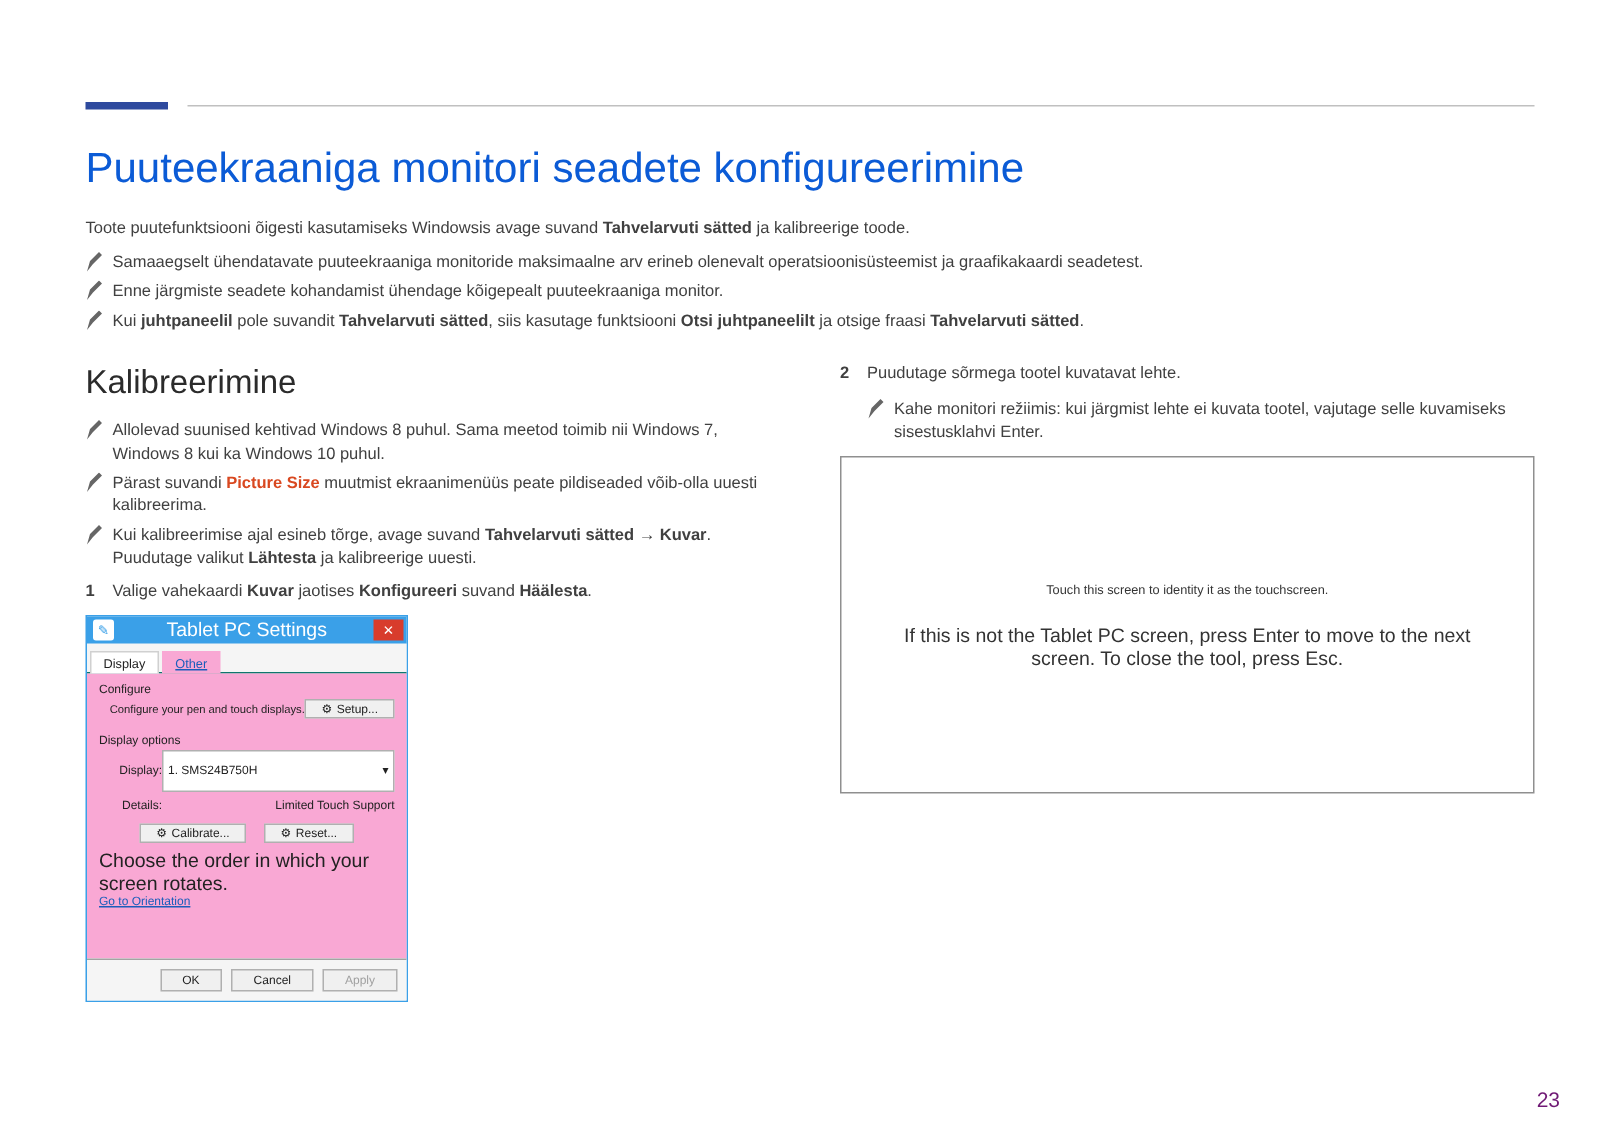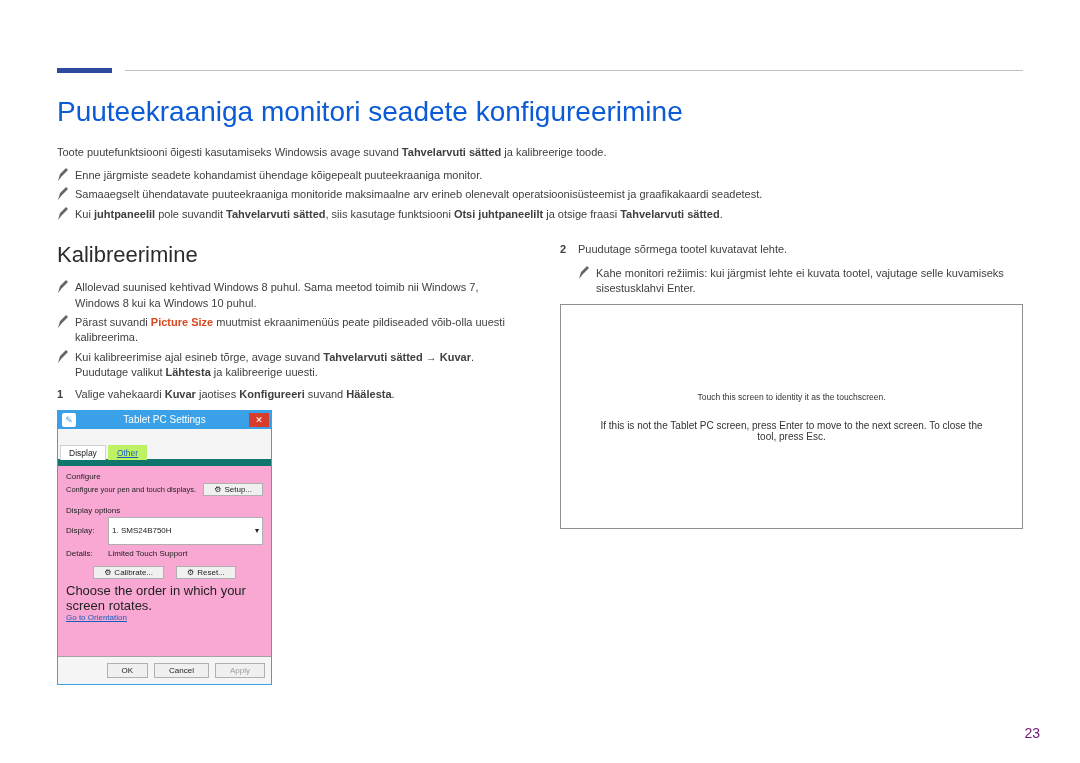--- a/index.html
+++ b/index.html
@@ -105,57 +105,58 @@
     align-items: center;
     height: 18px;
     position: relative;
   }
   .win-title-icon {
     width: 14px; height: 14px; margin: 0 4px;
     background: #fff; border-radius: 2px;
     display:flex;align-items:center;justify-content:center;
     font-size:9px;color:#3aa0e8;
   }
-  .win-title-text { flex: 1; text-align: center; font-size: 10px; }
+  .win-title-text { flex: 1; text-align: center; font-size: 13px; }
   .win-close {
     width: 20px; height: 14px; background: #d83c2c;
     display: flex; align-items: center; justify-content: center;
     color: #fff; font-size: 9px; margin-right: 2px;
   }
   .win-tabs {
     display: flex;
     background: #f5f5f5;
-    border-bottom: 7px solid #0f766e;
-    padding-top: 15px;
+    border-bottom: 1px solid #0f766e;
+    padding-top: 4px;
   }
   .win-tab {
     padding: 2px 8px;
     font-size: 8.5px;
     border: 1px solid #d0d0d0;
     border-bottom: none;
     background: #fff;
     margin-left: 2px;
     position: relative;
     top: 1px;
   }
   .win-tab.inactive {
-    background: #bef264;
+    background: #f9a8d4;
     color: #1b5dbb;
     text-decoration: underline;
     border-color: transparent;
   }
   .win-body {
     background: #f9a8d4;
     padding: 6px 8px 4px 8px;
   }
   .win-label { font-size: 8px; color: #222; margin-bottom: 2px; }
   .win-row {
     display: flex;
     align-items: center;
     margin-bottom: 4px;
+    text-align: right;
   }
   .win-row .lbl { width: 42px; font-size: 8px; }
   .win-row .val { flex: 1; font-size: 8px; }
   .win-select {
     flex: 1; border: 1px solid #b0b0b0; background: #fff;
     height: 28px; font-size: 8px; padding: 0 3px;
     display: flex; align-items: center; justify-content: space-between;
   }
   .win-btn {
     border: 1px solid #b0b0b0; background: #f0f0f0;
@@ -178,21 +179,21 @@
     height: 225px;
     margin-top: 8px;
     display: flex;
     flex-direction: column;
     align-items: center;
     justify-content: center;
     gap: 18px;
     padding: 0 32px;
   }
   .touch-line1 { font-size: 8.5px; color: #333; text-align: center; }
-  .touch-line2 { font-size: 10px; color: #333; text-align: center; }
+  .touch-line2 { font-size: 13px; color: #333; text-align: center; }
 
   .page-number {
     position: absolute;
     bottom: 22px;
     right: 40px;
     font-size: 14px;
     color: #701a75;
   }
 </style>
 </head>
@@ -209,29 +210,29 @@
     <span>Toote puutefunktsiooni õigesti kasutamiseks Windowsis avage suvand </span><span class="bold">Tahvelarvuti sätted</span><span> ja kalibreerige toode.</span>
   </p>
 
   <div class="note-list">
     <div class="note-item">
       <span class="note-icon">
         <svg width="12" height="14" viewBox="0 0 12 14">
             <path d="M1 13 L3 6 L9 0 L11 2 L5 8 L1 13 Z" fill="#666"></path>
           </svg>
       </span>
-      <span>Enne järgmiste seadete kohandamist ühendage kõigepealt puuteekraaniga monitor.</span>
+      <span>Samaaegselt ühendatavate puuteekraaniga monitoride maksimaalne arv erineb olenevalt operatsioonisüsteemist ja graafikakaardi seadetest.</span>
     </div>
     <div class="note-item">
       <span class="note-icon">
         <svg width="12" height="14" viewBox="0 0 12 14">
             <path d="M1 13 L3 6 L9 0 L11 2 L5 8 L1 13 Z" fill="#666"></path>
           </svg>
       </span>
-      <span>Samaaegselt ühendatavate puuteekraaniga monitoride maksimaalne arv erineb olenevalt operatsioonisüsteemist ja graafikakaardi seadetest.</span>
+      <span>Enne järgmiste seadete kohandamist ühendage kõigepealt puuteekraaniga monitor.</span>
     </div>
     <div class="note-item">
       <span class="note-icon">
         <svg width="12" height="14" viewBox="0 0 12 14">
             <path d="M1 13 L3 6 L9 0 L11 2 L5 8 L1 13 Z" fill="#666"></path>
           </svg>
       </span>
       <span>
         <span>Kui </span><span class="bold">juhtpaneelil</span><span> pole suvandit </span><span class="bold">Tahvelarvuti sätted</span><span>, siis kasutage funktsiooni </span><span class="bold">Otsi juhtpaneelilt</span><span> ja otsige fraasi </span><span class="bold">Tahvelarvuti sätted</span><span>.</span>
       </span>

